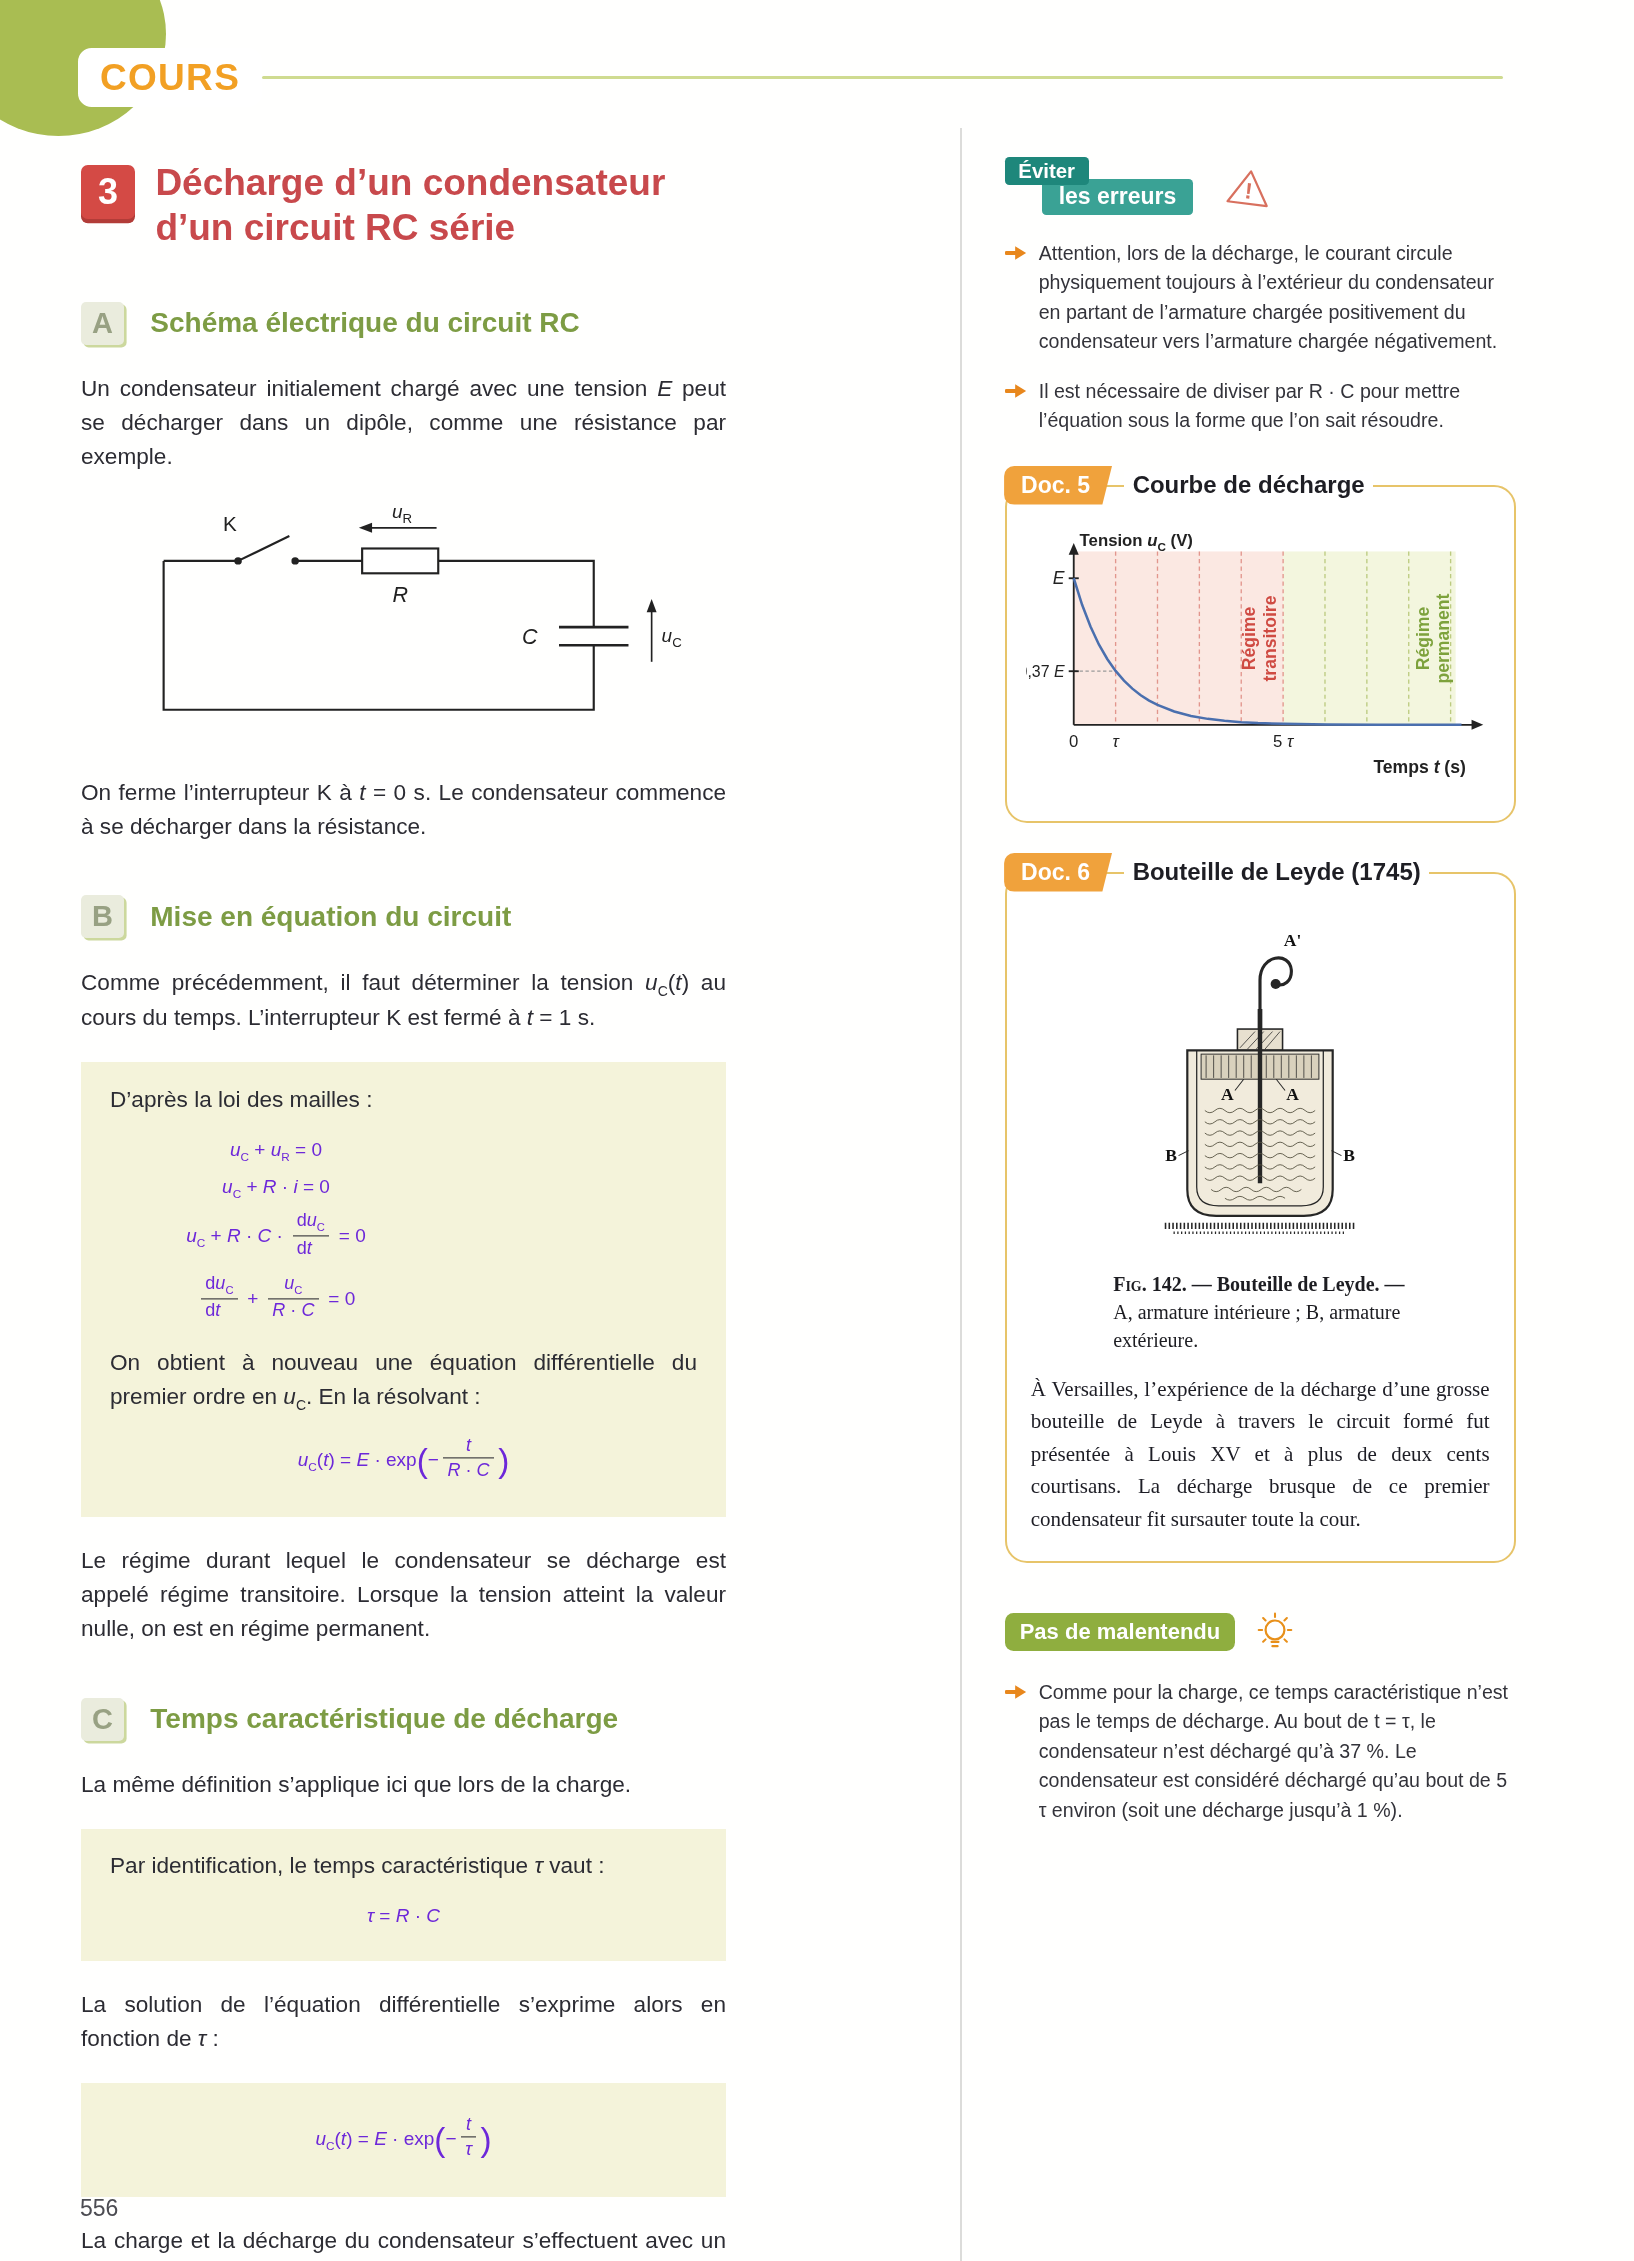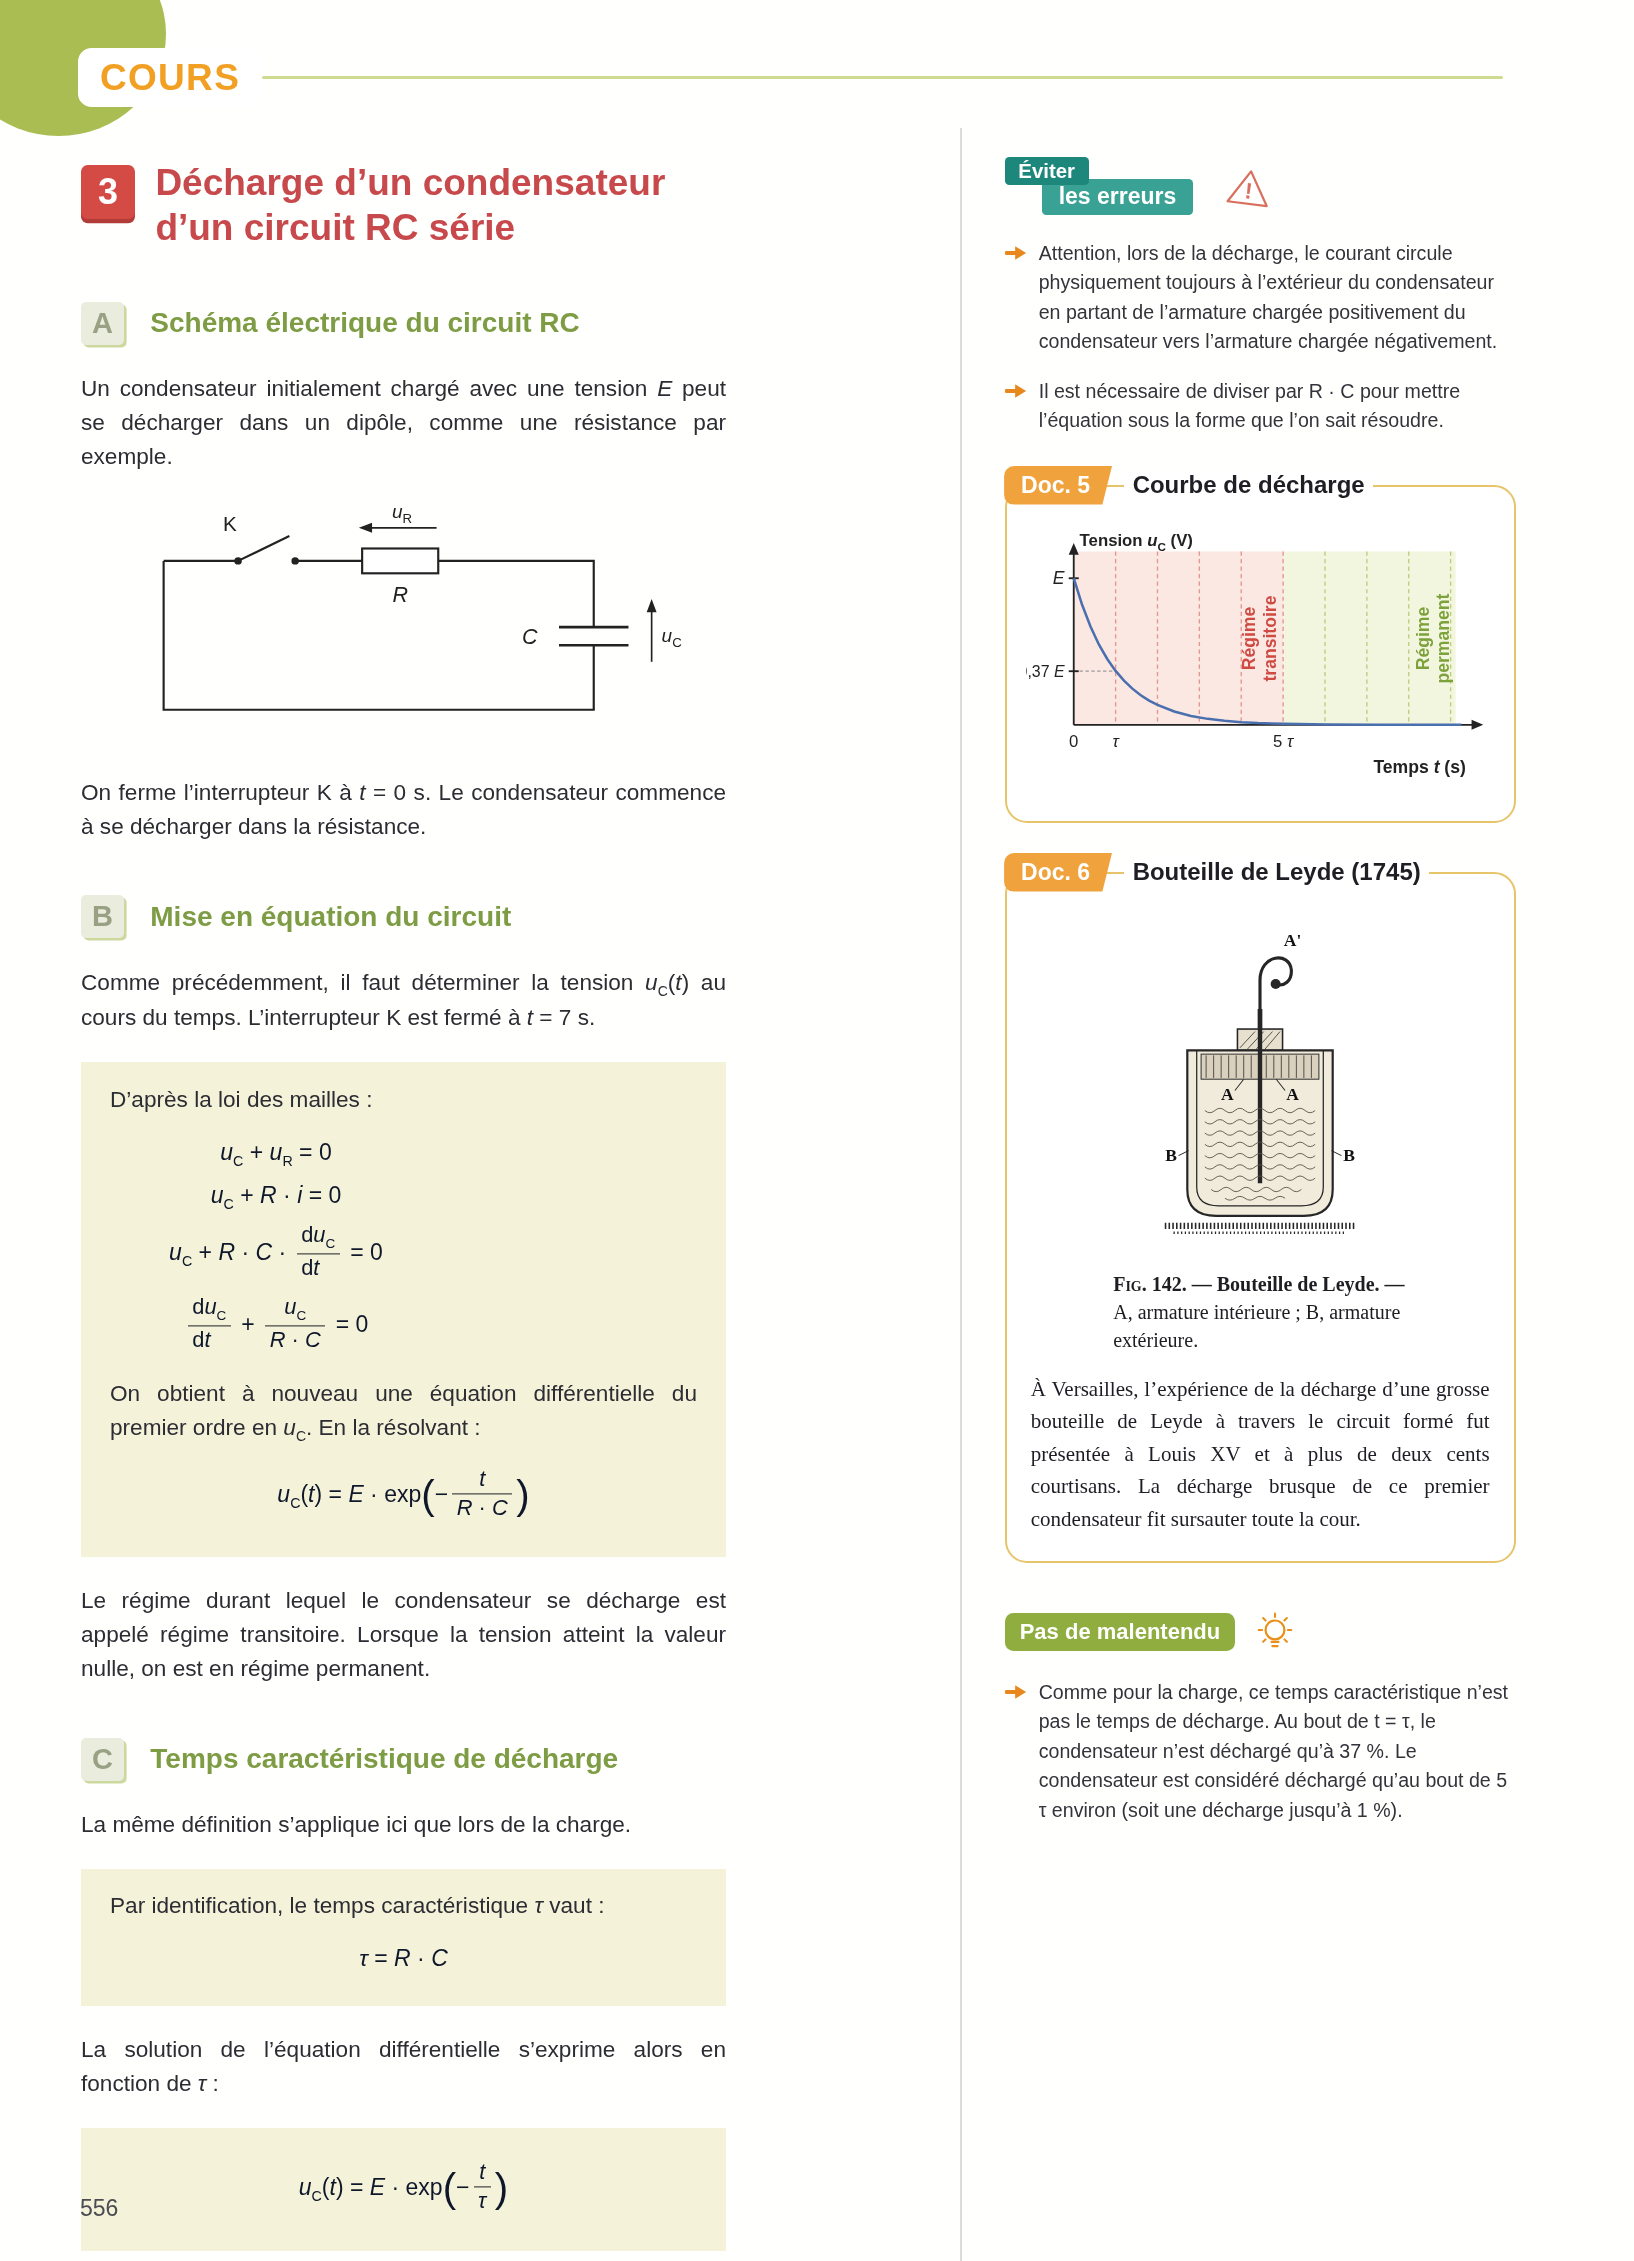--- a/index.html
+++ b/index.html
@@ -29,21 +29,21 @@
   .body-text { font-size:22.6px; line-height:1.5; margin:22px 0; text-align:justify; color:#2c2c33; }
   .body-text i, .eq i { font-style:italic; }
   sub { font-size:0.62em; }
 
   .circuit-fig { margin:29px 0 8.5px; text-align:center; }
   .circuit { width:579px; height:auto; }
 
   .note-box { background:#f4f3da; padding:20.4px 29px; margin:27px 0; }
   .note-box .body-text:first-child { margin-top:0; }
   .eq-stack { width:332px; text-align:center; }
-  .eq { font-size:23px; margin:13.6px 0; color:#0f172a; }
+  .eq { font-size:19px; margin:13.6px 0; color:#6d28d9; }
   .eq-center { text-align:center; }
   .frac { display:inline-flex; flex-direction:column; vertical-align:middle; margin:0 4.3px; line-height:1.15; font-size:0.95em; transform:translateY(-2.6px); }
   .frac .num { border-bottom:1.7px solid #1f1f26; padding:0 4.3px 1.7px; text-align:center; }
   .frac .den { padding:1.7px 4.3px 0; text-align:left; }
   .bigp { font-size:1.75em; font-weight:300; vertical-align:middle; line-height:0.9; }
 
   .page-num { position:absolute; left:80px; bottom:39px; font-size:23px; color:#4c4c52; }
 
   .eviter { display:flex; align-items:flex-start; gap:32px; margin-top:29px; }
   .eviter-badge { display:flex; flex-direction:column; }
@@ -130,21 +130,21 @@
         </svg>
       </figure>
 
       <p class="body-text"><span>On ferme l’interrupteur K à </span><i>t</i><span> = 0 s. Le condensateur commence à se décharger dans la résistance.</span></p>
 
       <div class="sec-head">
         <span class="sec-letter">B</span>
         <h2 class="sec-title">Mise en équation du circuit</h2>
       </div>
 
-      <p class="body-text"><span>Comme précédemment, il faut déterminer la tension </span><i>u</i><sub>C</sub><span>(</span><i>t</i><span>)</span><span> au cours du temps. L’interrupteur K est fermé à </span><i>t</i><span> = 7 s.</span></p>
+      <p class="body-text"><span>Comme précédemment, il faut déterminer la tension </span><i>u</i><sub>C</sub><span>(</span><i>t</i><span>)</span><span> au cours du temps. L’interrupteur K est fermé à </span><i>t</i><span> = 1 s.</span></p>
 
       <div class="note-box">
         <p class="body-text">D’après la loi des mailles :</p>
         <div class="eq-stack">
           <div class="eq"><i>u</i><sub>C</sub><span> + </span><i>u</i><sub>R</sub><span> = 0</span></div>
           <div class="eq"><i>u</i><sub>C</sub><span> + </span><i>R</i><span> · </span><i>i</i><span> = 0</span></div>
           <div class="eq"><i>u</i><sub>C</sub><span> + </span><i>R</i><span> · </span><i>C</i><span> · </span><span class="frac">
                 <span class="num"><span>d</span><i>u</i><sub>C</sub></span>
                 <span class="den"><span>d</span><i>t</i></span>
               </span><span> = 0</span></div>

